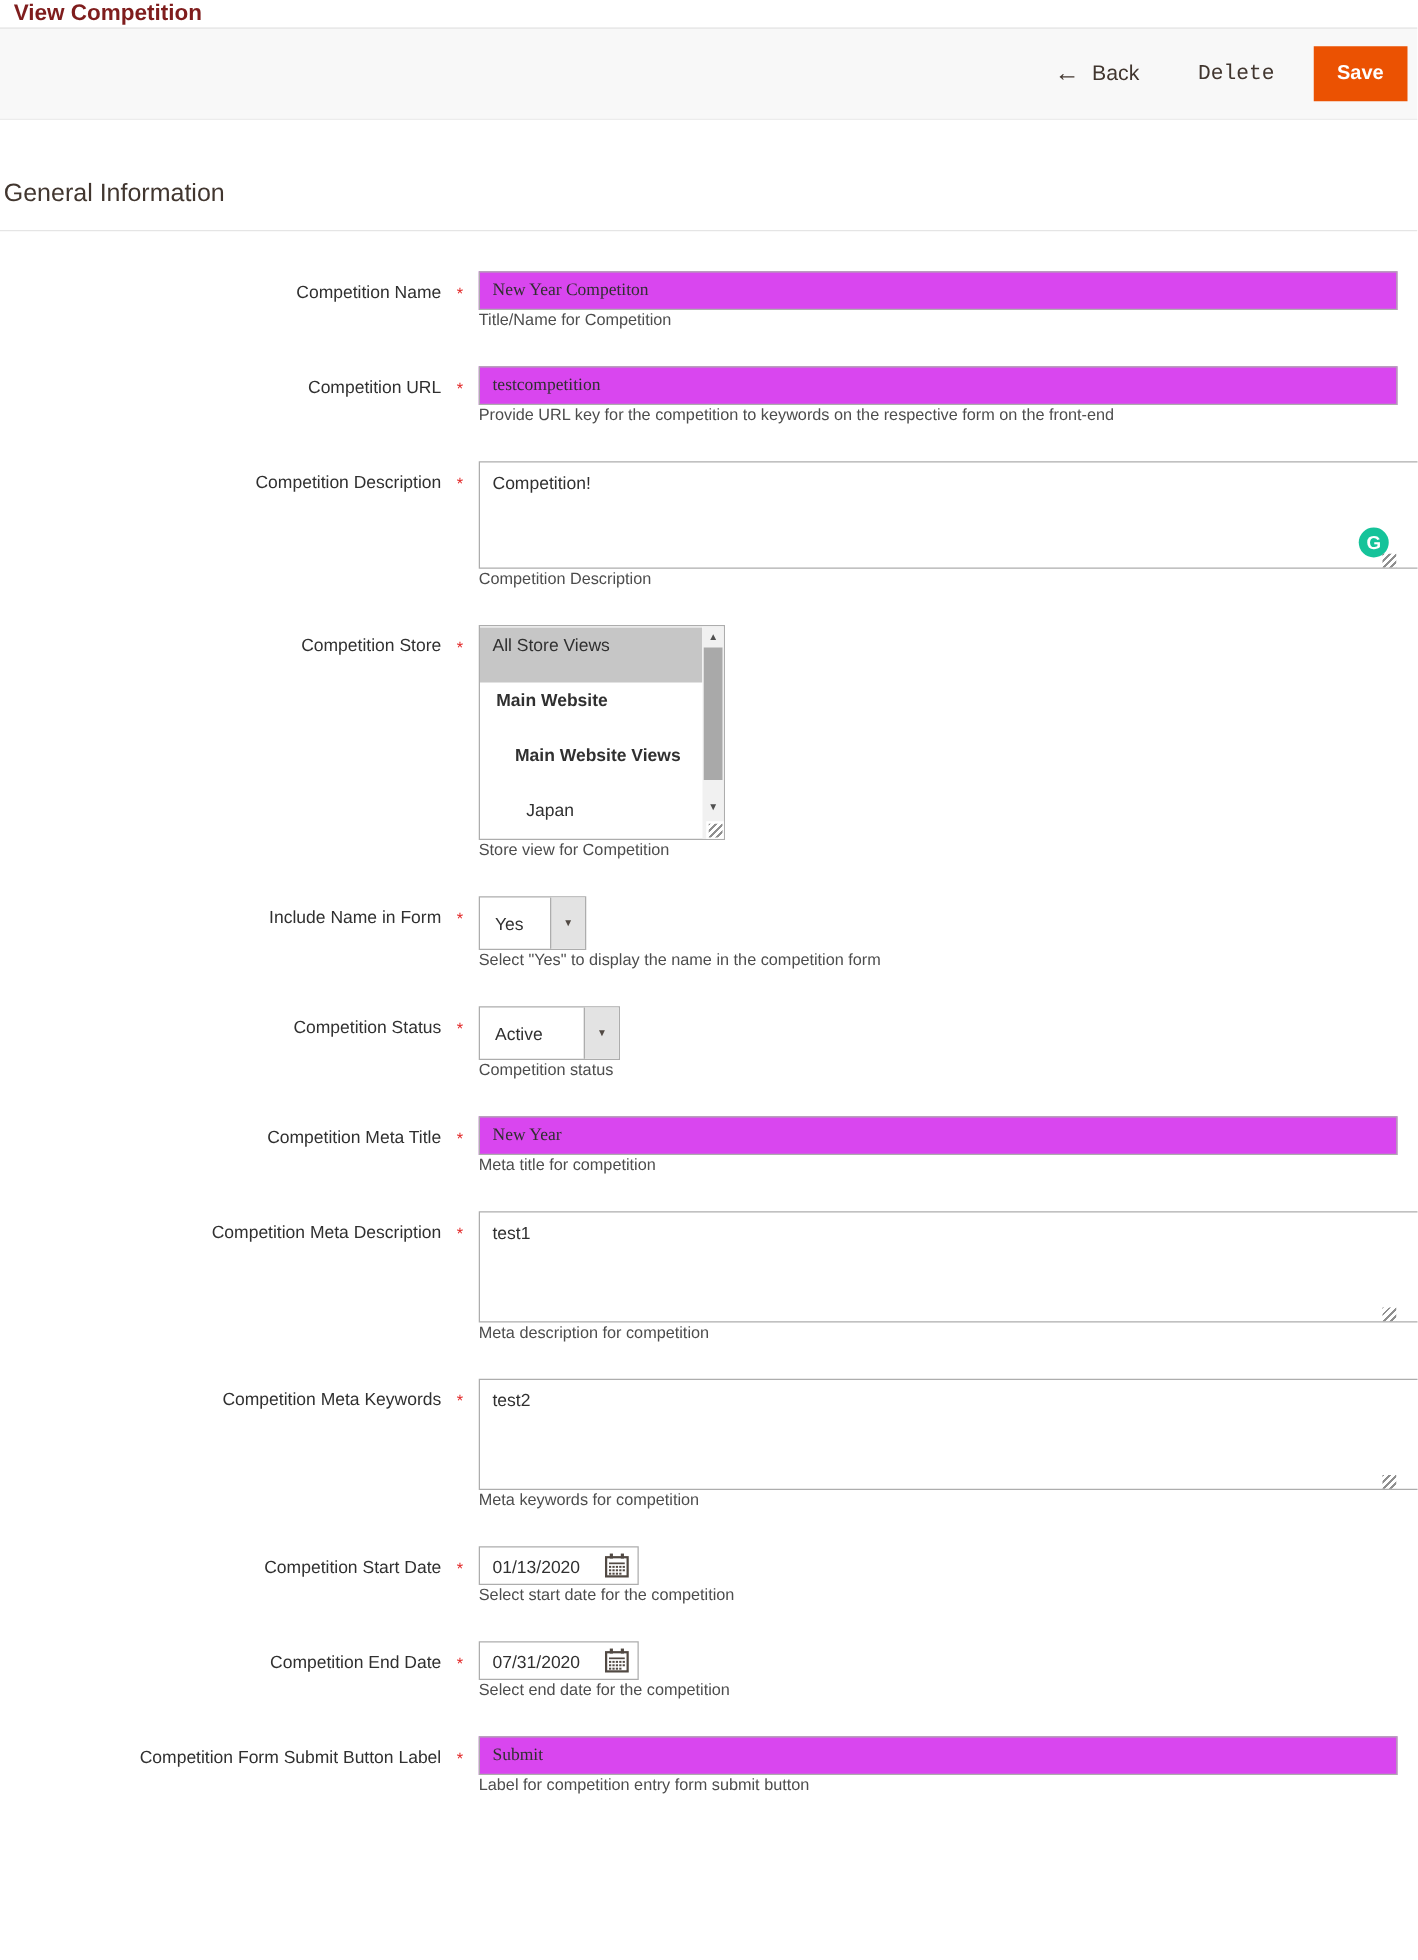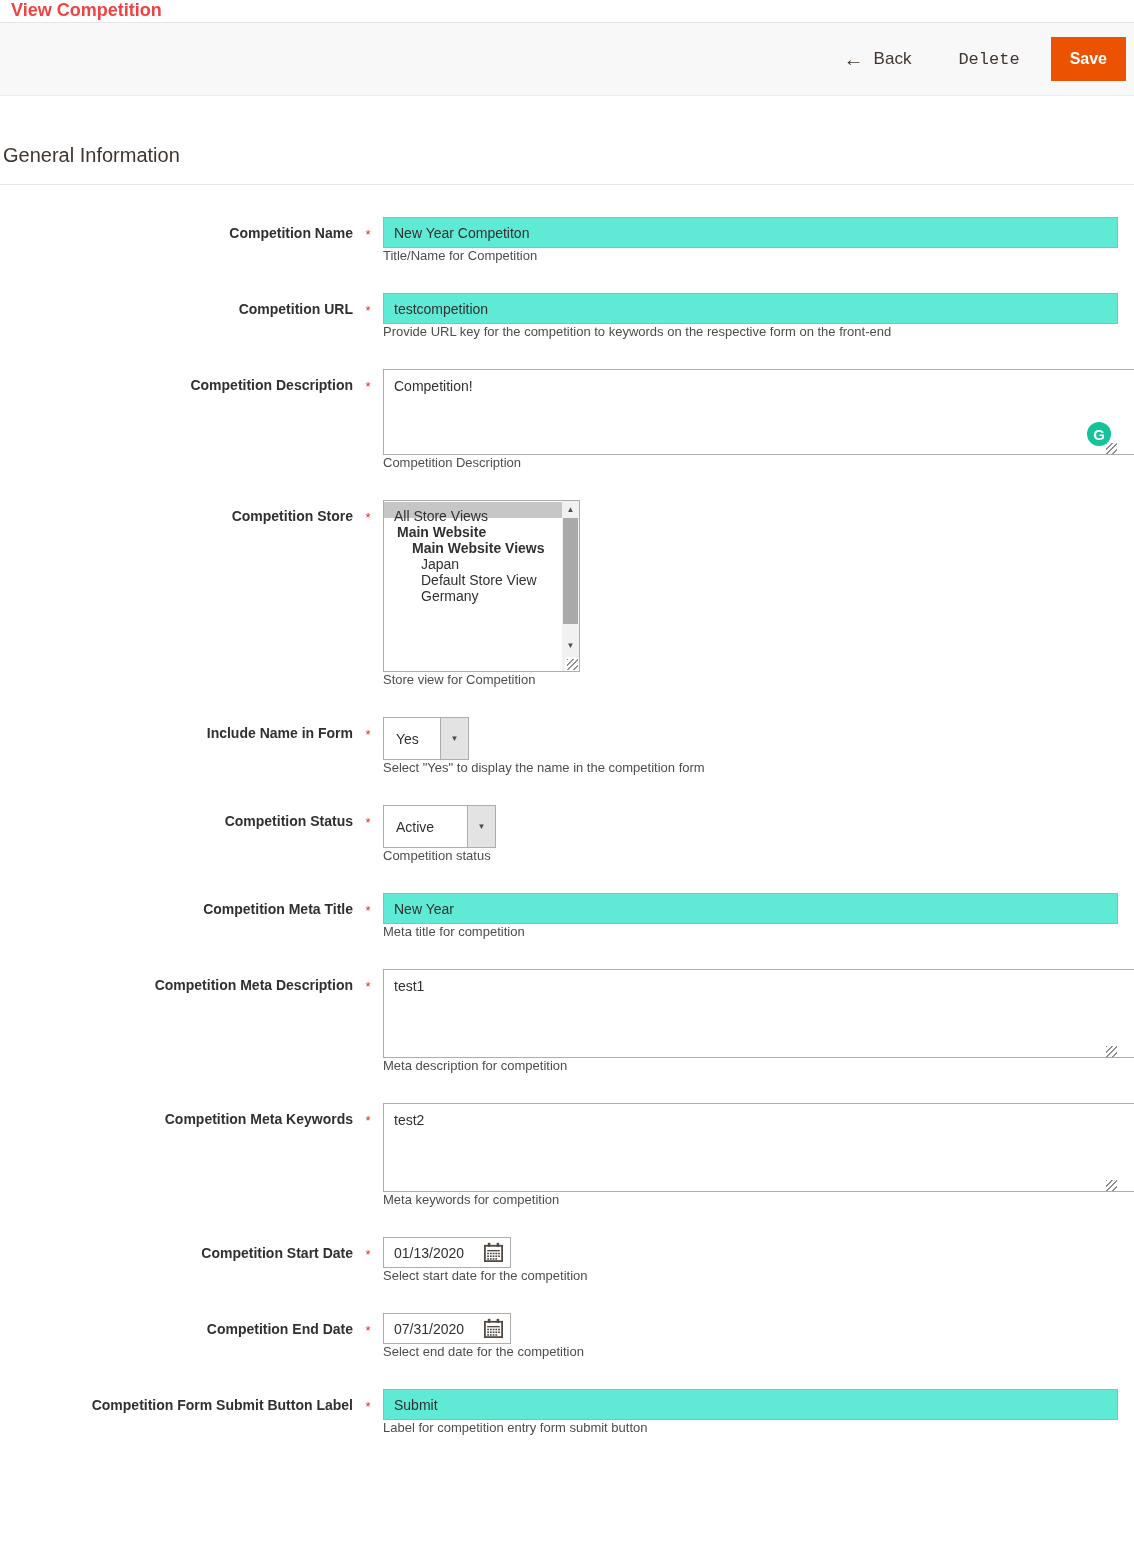--- a/index.html
+++ b/index.html
@@ -4,21 +4,21 @@
 <style>
   * { box-sizing: border-box; margin: 0; padding: 0; }
   html, body { background: #fff; }
   body {
     width: 1134px; min-height: 1568px; margin: 0 auto;
     font-family: "Liberation Sans", "DejaVu Sans", sans-serif;
     color: #303030; font-size: 14px;
   }
   
   .page-title-bar { padding: 0 0 1px 11px; }
-  .page-title { font-size: 18px; font-weight: 700; color: #ef4444; line-height: 21px; }
+  .page-title { font-size: 18px; font-weight: 700; color: #7f1d1d; line-height: 21px; }
 
   
   .toolbar {
     height: 74px; background: #f8f8f8;
     border-top: 1px solid #e3e3e3; border-bottom: 1px solid #ececec;
     display: flex; align-items: center; justify-content: flex-end;
   }
   .btn-back { display: flex; align-items: center; gap: 10px; font-size: 17px; color: #41362f; cursor: pointer; margin-right: 47px; background: none; border: none; font-family: inherit; }
   .back-arrow { font-size: 20px; line-height: 1; color: #41362f; }
   .btn-delete { font-size: 17px; color: #41362f; cursor: pointer; margin-right: 31px; background: none; border: none; font-family: Liberation Mono, monospace; }
@@ -27,28 +27,28 @@
     padding: 0 19px; height: 44px; border: none; cursor: pointer; margin-right: 8px; font-family: inherit;
   }
 
   
   .section-heading { margin: 48px 16px 0 3px; font-size: 20px; font-weight: 400; color: #41362f; }
   .heading-rule { border-bottom: 1px solid #e5e5e5; margin-top: 17px; }
 
   
   .form { margin-top: 32px; }
   .field-row { display: flex; margin-bottom: 30px; }
-  .field-label { width: 353px; text-align: right; font-size: 14px; font-weight: 700; color: #303030; padding-top: 8px; line-height: 17px; }
+  .field-label { width: 353px; text-align: right; font-size: 14px; font-weight: 400; color: #303030; padding-top: 8px; line-height: 17px; }
   .field-star { width: 30px; text-align: center; color: #e22626; font-size: 13px; padding-top: 10px; }
   .field-control { width: 735px; }
   .note { font-size: 13px; line-height: 15px; color: #4d4d4d; }
 
   .text-input {
     width: 735px; height: 31px; border: 1px solid #adadad; padding: 12px 10px;
-    font-size: 14px; font-family: Liberation Sans, sans-serif; color: #303030; background: #5eead4; display: block;
+    font-size: 14px; font-family: Liberation Serif, serif; color: #303030; background: #d946ef; display: block;
   }
 
   .textarea-wrap { position: relative; width: 735px; }
   .big-textarea {
     width: 814px; border: 1px solid #adadad; padding: 8px 10px; font-size: 14px;
     font-family: inherit; color: #303030; resize: none; display: block; overflow: hidden; background: #fff;
   }
   .h86 { height: 86px; } .h89 { height: 89px; }
   .grip {
     position: absolute; right: 1px; bottom: 1px; width: 11px; height: 11px;
@@ -56,21 +56,21 @@
   }
   .grammarly-badge {
     position: absolute; right: 7px; bottom: 9px; width: 24px; height: 24px; border-radius: 50%;
     background: #15c39a; color: #fff; font-weight: 700; font-size: 15px;
     display: flex; align-items: center; justify-content: center; cursor: pointer;
   }
 
   
   .multiselect { width: 197px; height: 172px; border: 1px solid #adadad; display: flex; position: relative; background: #fff; }
   .ms-options { flex: 1; overflow: hidden; padding-top: 1px; }
-  .ms-option { height: 16px; line-height: 29px; font-size: 14px; padding-left: 10px; white-space: nowrap; cursor: pointer; }
+  .ms-option { height: 44px; line-height: 29px; font-size: 14px; padding-left: 10px; white-space: nowrap; cursor: pointer; }
   .ms-option.selected { background: #c6c6c6; }
   .ms-option.bold { font-weight: 700; }
   .lvl1 { padding-left: 13px; } .lvl2 { padding-left: 28px; } .lvl3 { padding-left: 37px; }
   .ms-scrollbar { width: 17px; background: #f1f1f1; position: relative; }
   .ms-arrow { height: 17px; display: flex; align-items: center; justify-content: center; font-size: 8px; color: #505050; cursor: pointer; }
   .ms-thumb { position: absolute; top: 17px; left: 1px; right: 1px; height: 106px; background: #a9a9a9; cursor: pointer; }
   .ms-arrow-down { position: absolute; bottom: 17px; left: 0; right: 0; }
   .ms-grip {
     position: absolute; right: 0; bottom: 0; width: 14px; height: 14px; background: #fff;
   }

